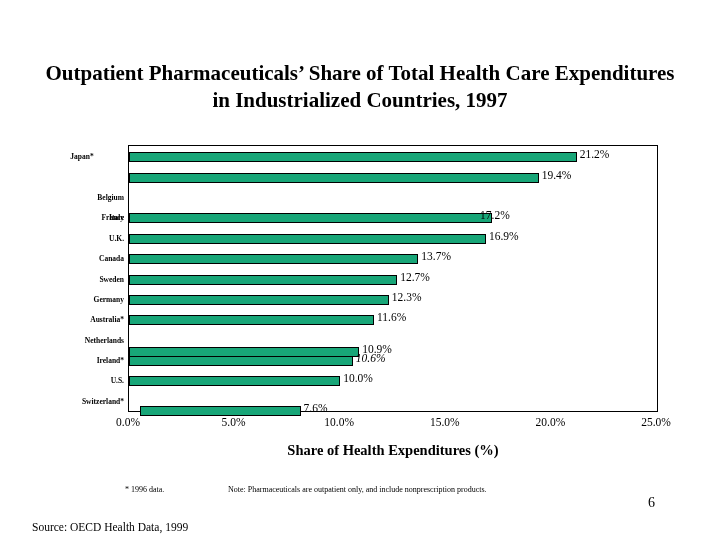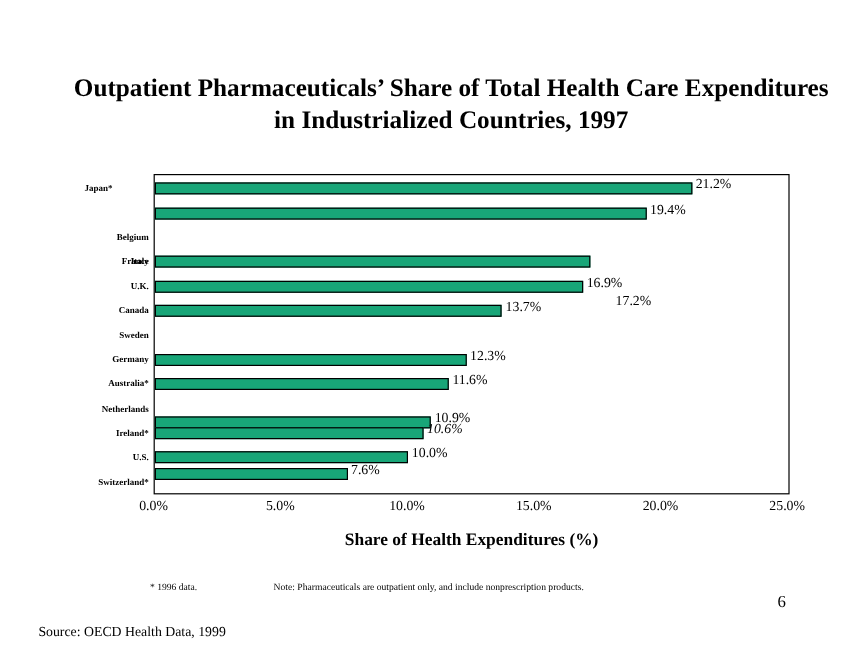--- a/index.html
+++ b/index.html
@@ -26,21 +26,20 @@
   .title {
     position: absolute;
     left: 40px;
     top: 60px;
     width: 640px;
     text-align: center;
     font-size: 21px;
     font-weight: bold;
     line-height: 27px;
     font-family: "Liberation Serif", serif;
-    margin-left: 16px;
   }
 
   
   .chart-area {
     position: absolute;
     left: 128px;
     top: 145px;
     width: 530px;
     height: 267px;
     border: 1px solid #000000;
@@ -165,51 +164,55 @@
         <div class="bar-row" style="top: 6.19231px; width: 528px;">
           <div class="bar" style="width: 447.744px; background: rgb(24, 166, 120);"></div>
           <div class="bar-label" style="left: 450.744px;">21.2%</div>
         </div>
         <div class="bar-row" style="top: 26.5769px; width: 528px;">
           <div class="bar" style="width: 409.728px; background: rgb(24, 166, 120);"></div>
           <div class="bar-label" style="left: 412.728px;">19.4%</div>
         </div>
         <div class="bar-row" style="top: 67.3462px; width: 528px;">
           <div class="bar" style="width: 363.264px; background: rgb(24, 166, 120);"></div>
-          <div class="bar-label" style="left: 384px; margin-top: 36px;">17.2%</div>
+          <div class="bar-label" style="left: 351px;">17.2%</div>
         </div>
         <div class="bar-row" style="top: 87.7308px; width: 528px;">
           <div class="bar" style="width: 356.928px; background: rgb(24, 166, 120);"></div>
           <div class="bar-label" style="left: 359.928px;">16.9%</div>
         </div>
         <div class="bar-row" style="top: 108.115px; width: 528px;">
           <div class="bar" style="width: 289.344px; background: rgb(24, 166, 120);"></div>
           <div class="bar-label" style="left: 292.344px;">13.7%</div>
         </div>
+        <div class="bar-row" style="top: 128.5px; width: 528px;">
+          <div class="bar" style="width: 268.224px; background: rgb(24, 166, 120);"></div>
+          <div class="bar-label" style="left: 271.224px;">12.7%</div>
+        </div>
         <div class="bar-row" style="top: 148.885px; width: 528px;">
           <div class="bar" style="width: 259.776px; background: rgb(24, 166, 120);"></div>
           <div class="bar-label" style="left: 262.776px;">12.3%</div>
         </div>
         <div class="bar-row" style="top: 169.269px; width: 528px;">
           <div class="bar" style="width: 244.992px; background: rgb(24, 166, 120);"></div>
           <div class="bar-label" style="left: 247.992px;">11.6%</div>
         </div>
         <div class="bar-row" style="top: 189.654px; width: 528px; margin-top: 11px;">
           <div class="bar" style="width: 230.208px; background: rgb(24, 166, 120);"></div>
           <div class="bar-label" style="left: 233.208px;">10.9%</div>
         </div>
         <div class="bar-row" style="top: 210.038px; width: 528px;">
           <div class="bar" style="width: 223.872px; background: rgb(24, 166, 120);"></div>
           <div class="bar-label" style="left: 226.872px; font-style: italic;">10.6%</div>
         </div>
         <div class="bar-row" style="top: 230.423px; width: 528px;">
           <div class="bar" style="width: 211.2px; background: rgb(24, 166, 120);"></div>
           <div class="bar-label" style="left: 214.2px;">10.0%</div>
         </div>
-        <div class="bar-row" style="top: 244px; width: 528px;">
+        <div class="bar-row" style="top: 260px; width: 528px; margin-left: 11px;">
           <div class="bar" style="width: 160.512px; background: rgb(24, 166, 120);"></div>
           <div class="bar-label" style="left: 163.512px;">7.6%</div>
         </div>
       </div>
   </div>
 
   <div id="x-tick-labels">
       <div class="x-tick-label" style="left: 88px; width: 80px; top: 416px;">0.0%</div>
       <div class="x-tick-label" style="left: 193.6px; width: 80px; top: 416px;">5.0%</div>
       <div class="x-tick-label" style="left: 299.2px; width: 80px; top: 416px;">10.0%</div>

